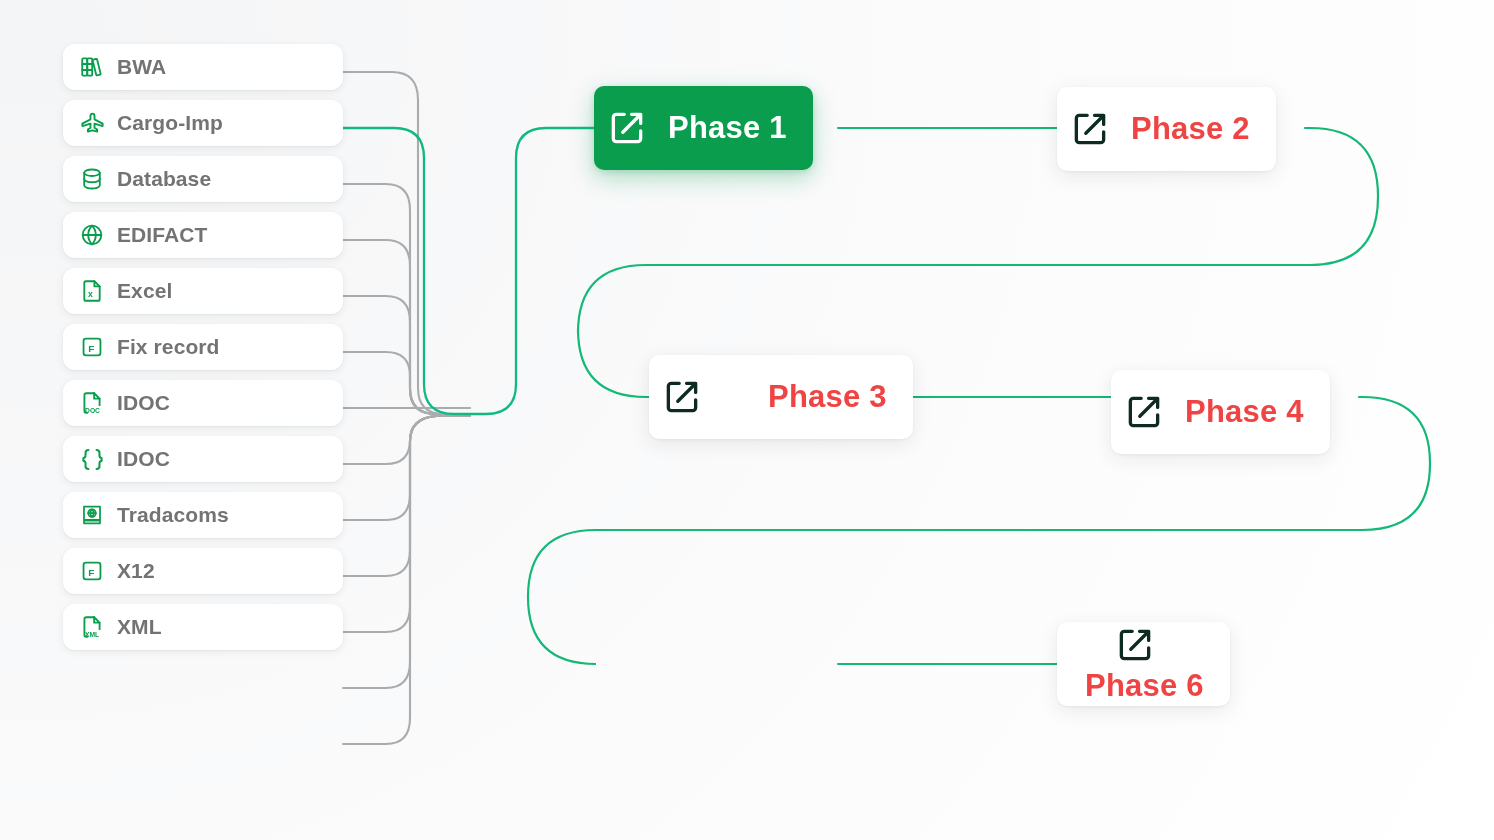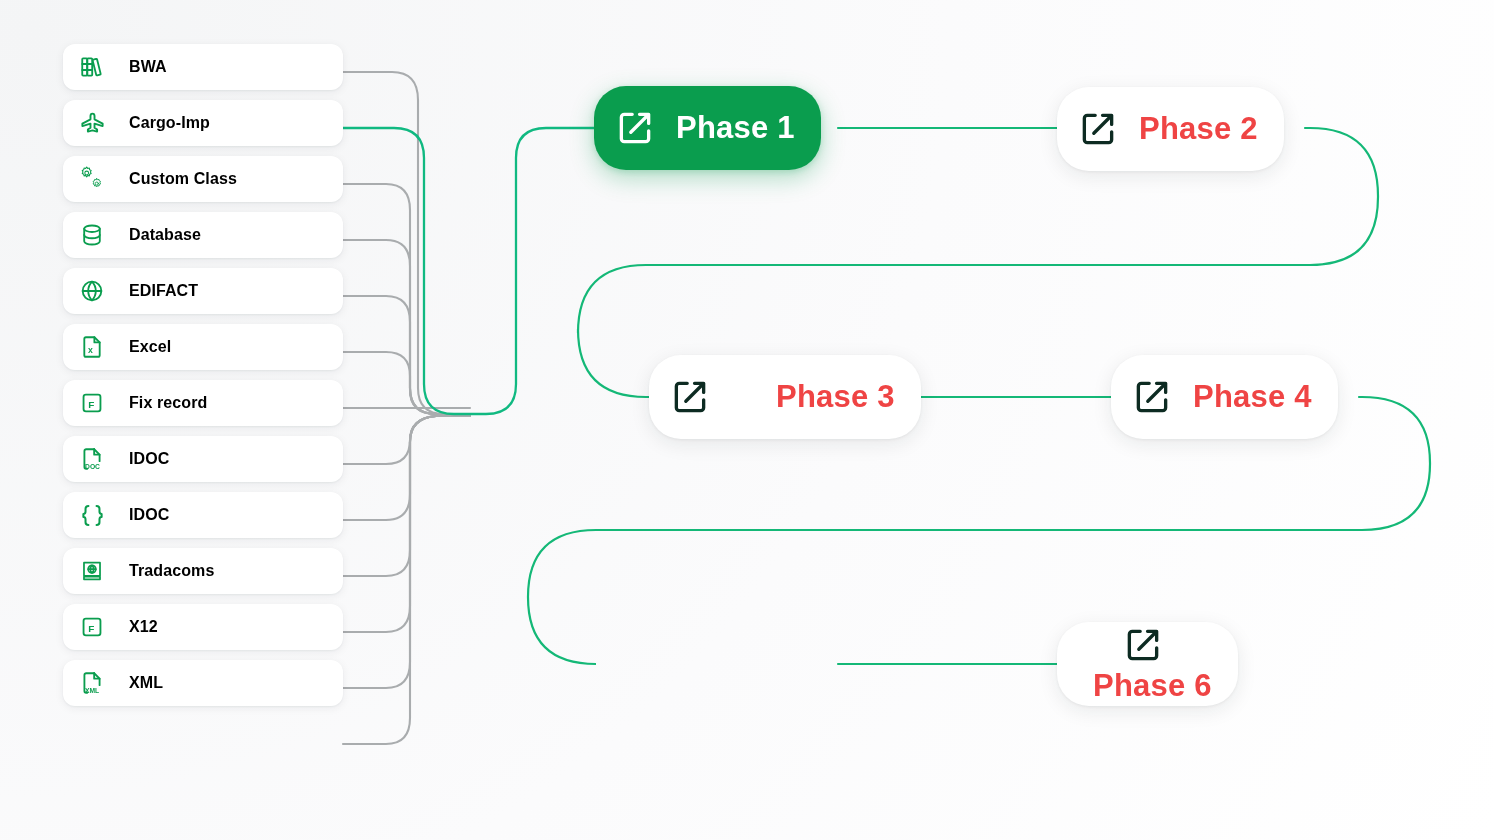--- a/index.html
+++ b/index.html
@@ -40,37 +40,37 @@
     box-sizing:border-box;
   }
   .fmt-icon{
     width:30px;height:30px;
     flex:0 0 30px;
     display:flex;align-items:center;justify-content:center;
     color:#0a9d4e;
   }
   .fmt-icon svg{display:block;}
   .fmt-label{
-    margin-left:22px;
-    font-size:16px;
+    margin-left:10px;
+    font-size:21px;
     font-weight:700;
-    color:#000000;
+    color:#737373;
     letter-spacing:.1px;
     white-space:nowrap;
     font-family:"Liberation Sans", sans-serif;
   }
 
   
   .phase{
     position:absolute;
     height:84px;
-    border-radius:32px;
+    border-radius:10px;
     background:#ffffff;
     display:flex;align-items:center;
-    padding:0 26px 0 18px;
+    padding:0 26px 0 10px;
     box-sizing:border-box;
     box-shadow:0 5px 20px rgba(20,40,35,.085), 0 1px 3px rgba(20,40,35,.06);
   }
   .phase .p-icon{
     width:46px;height:46px;flex:0 0 46px;
     display:flex;align-items:center;justify-content:center;
     color:#0d2b22;
   }
   .phase .p-label{
     margin-left:18px;
@@ -83,21 +83,21 @@
   .phase.active{
     background:#0a9d4e;
     box-shadow:0 8px 24px rgba(10,157,78,.30), 0 2px 6px rgba(10,157,78,.18);
   }
   .phase.active .p-icon{color:#ffffff;}
   .phase.active .p-label{color:#ffffff;}
 
   #phase1{left:594px;top:86px;}
   #phase2{left:1057px;top:87px;}
   #phase3{left:649px;top:355px;gap:45px;}
-  #phase4{left:1111px;top:355px;}
+  #phase4{left:1111px;top:370px;}
   #phase5{left:594px;top:622px;}
   #phase6{left:1057px;top:622px;flex-direction:column;}
 </style>
 </head>
 <body>
 
 <div id="stage">
 
   <svg id="wires" viewBox="0 0 1494 840" xmlns="http://www.w3.org/2000/svg">
 
@@ -149,35 +149,20 @@
 
     <div class="fmt-item">
       <span class="fmt-icon">
         <svg width="27" height="27" viewBox="0 0 24 24" fill="none" stroke="currentColor" stroke-width="1.7" stroke-linecap="round" stroke-linejoin="round">
           <path d="M12 3.2c-1.1 0-1.8 1-1.8 2.2v2.9L3 12.1v2.2l7.2-2.2v3.6L7.9 17.4v1.8l4.1-1.1 4.1 1.1v-1.8l-2.3-1.7v-3.6l7.2 2.2v-2.2l-7.2-3.8V5.4c0-1.2-.7-2.2-1.8-2.2z"></path>
         </svg>
       </span>
       <span class="fmt-label">Cargo-Imp</span>
     </div>
 
-    <div class="fmt-item">
-      <span class="fmt-icon">
-        <svg width="27" height="27" viewBox="0 0 24 24" fill="none" stroke="currentColor" stroke-width="1.5" stroke-linecap="round" stroke-linejoin="round">
-          <g transform="translate(-0.6,-1.2) scale(0.62)">
-            <circle cx="12" cy="12" r="2.7"></circle>
-            <path d="M12 3.4l1.4 2 2.4-.5.4 2.4 2.2 1-1.1 2.2 1.1 2.2-2.2 1-.4 2.4-2.4-.5-1.4 2-1.4-2-2.4.5-.4-2.4-2.2-1 1.1-2.2-1.1-2.2 2.2-1 .4-2.4 2.4.5z"></path>
-          </g>
-          <g transform="translate(9.6,9.4) scale(0.52)">
-            <circle cx="12" cy="12" r="2.7"></circle>
-            <path d="M12 3.4l1.4 2 2.4-.5.4 2.4 2.2 1-1.1 2.2 1.1 2.2-2.2 1-.4 2.4-2.4-.5-1.4 2-1.4-2-2.4.5-.4-2.4-2.2-1 1.1-2.2-1.1-2.2 2.2-1 .4-2.4 2.4.5z"></path>
-          </g>
-        </svg>
-      </span>
-      <span class="fmt-label">Custom Class</span>
-    </div>
 
     <div class="fmt-item">
       <span class="fmt-icon">
         <svg width="26" height="26" viewBox="0 0 24 24" fill="none" stroke="currentColor" stroke-width="1.7" stroke-linecap="round" stroke-linejoin="round">
           <ellipse cx="12" cy="6.2" rx="7.2" ry="3"></ellipse>
           <path d="M4.8 6.2v11.6c0 1.65 3.22 3 7.2 3s7.2-1.35 7.2-3V6.2"></path>
           <path d="M4.8 12c0 1.65 3.22 3 7.2 3s7.2-1.35 7.2-3"></path>
         </svg>
       </span>
       <span class="fmt-label">Database</span>

